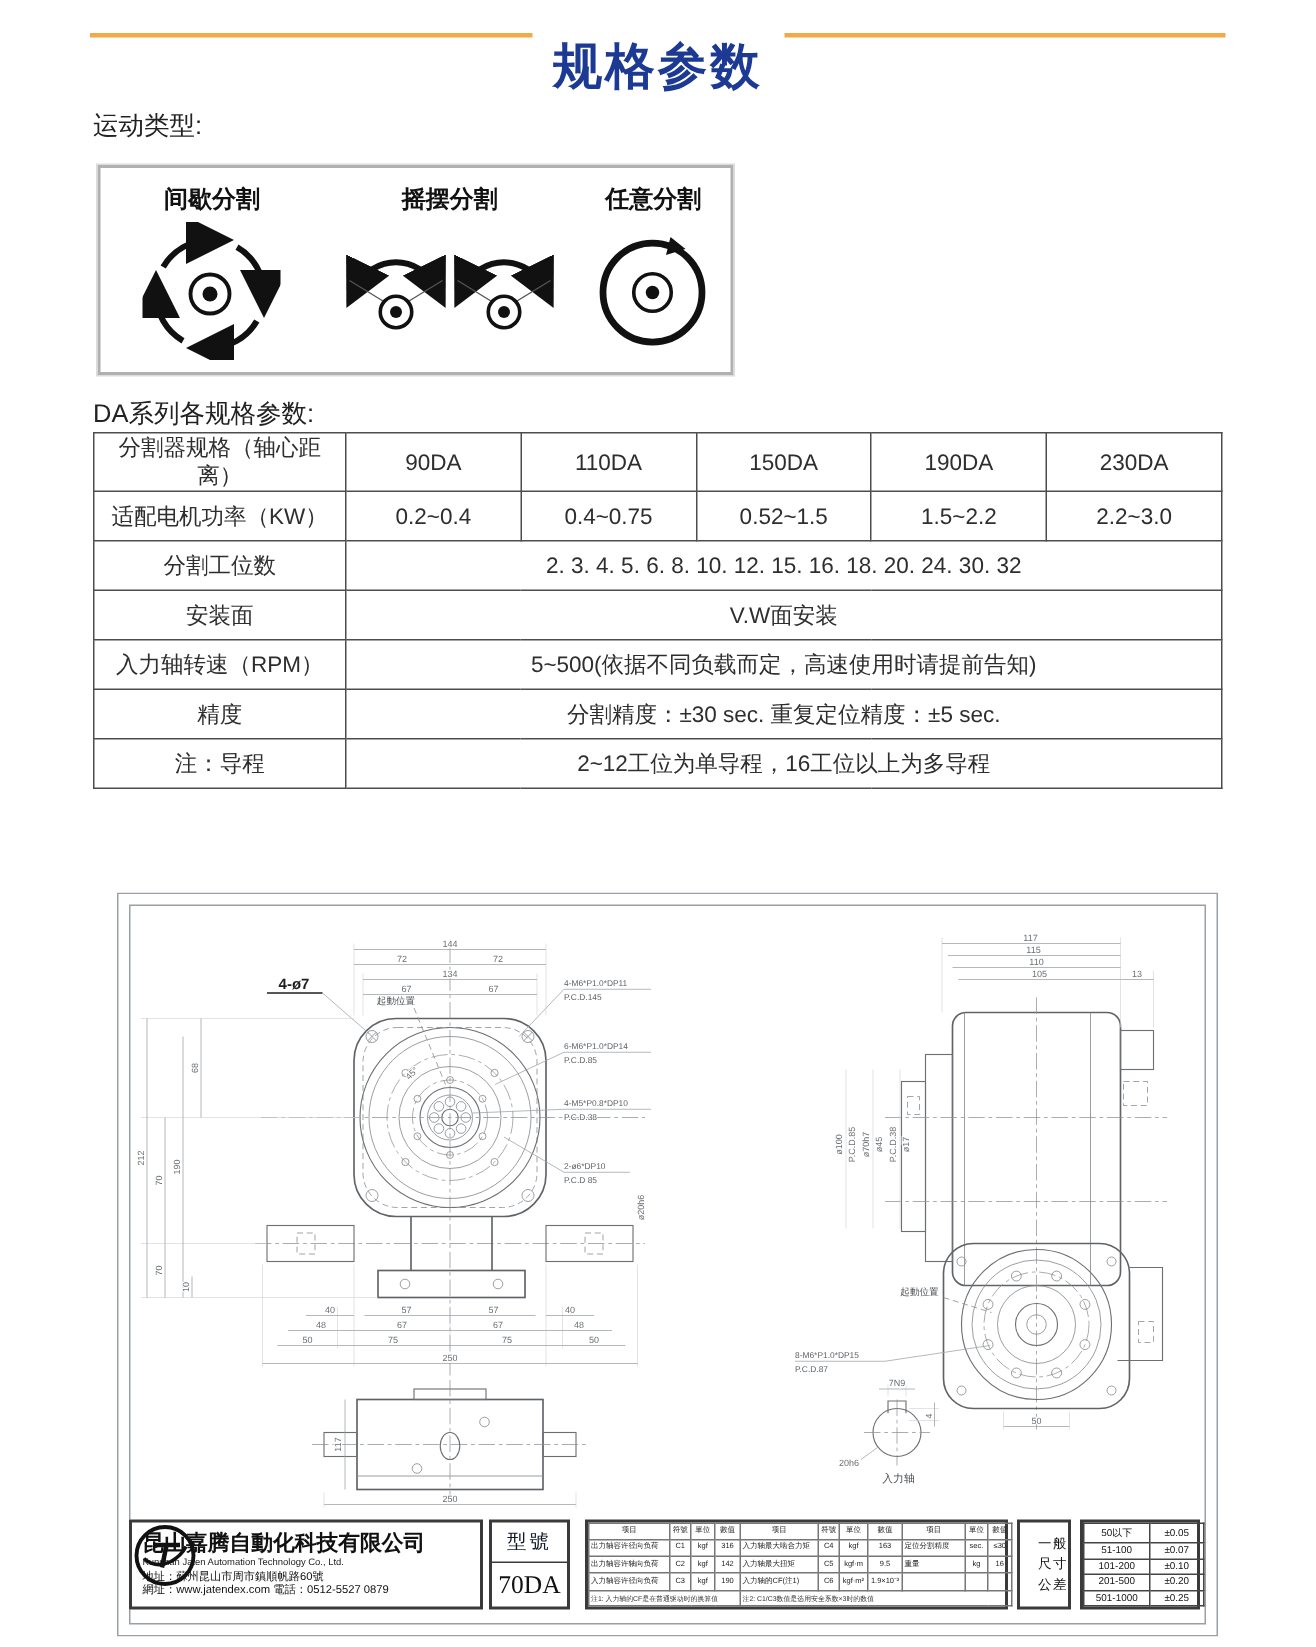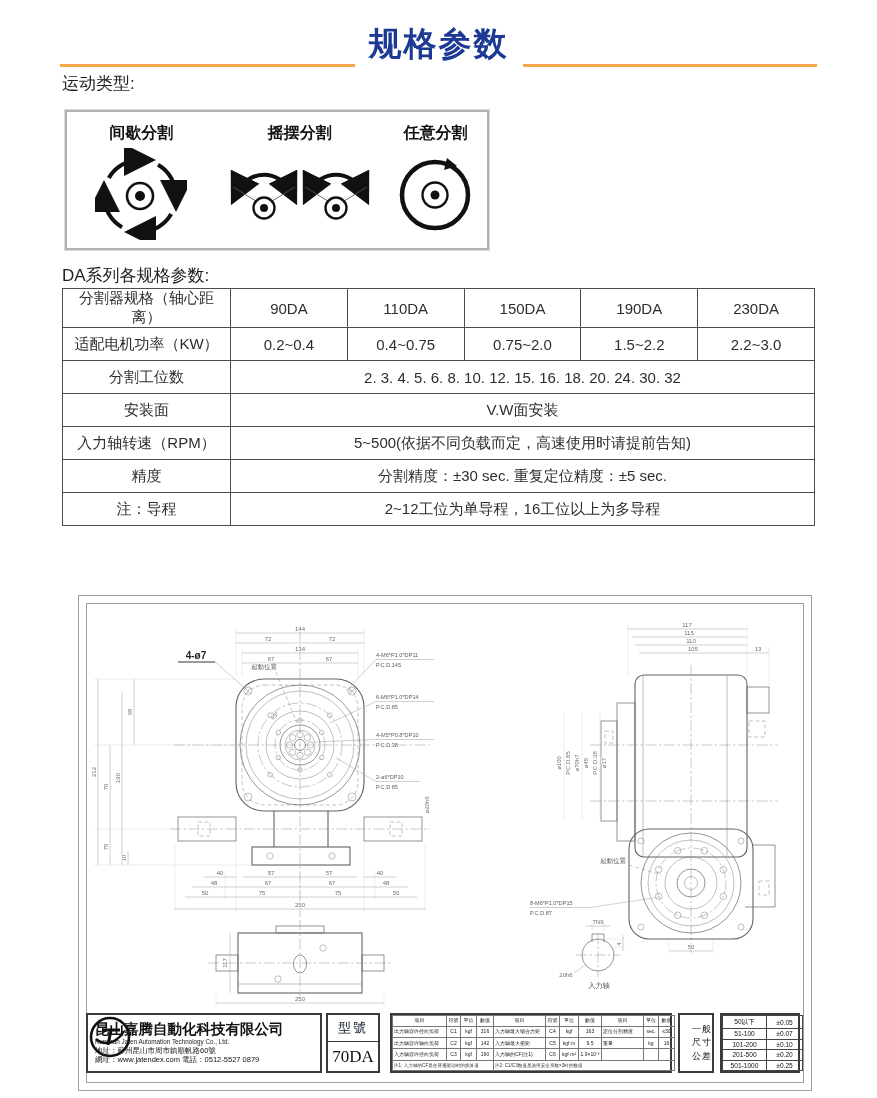--- a/index.html
+++ b/index.html
@@ -1,19 +1,19 @@
 <!DOCTYPE html>
 <html><head>
 <meta charset="utf-8">
 <style>
   html,body{margin:0;padding:0;background:#fff;}
   .page{position:relative;width:877px;height:1098px;background:#fff;overflow:hidden;
         font-family:"Liberation Sans",sans-serif;color:#333;}
   
-  .title-row{position:absolute;left:0;top:22px;width:877px;display:flex;align-items:flex-end;padding:0 60px;box-sizing:border-box;}
+  .title-row{position:absolute;left:0;top:22px;width:877px;display:flex;align-items:flex-start;padding:0 60px;box-sizing:border-box;}
   .title-line{flex:1;height:3px;background:#f3a84a;}
   .page-title{margin:0 14px;font-size:33px;font-weight:bold;color:#1c3a94;letter-spacing:2px;white-space:nowrap;}
   .section-label{position:absolute;font-size:17px;color:#222;font-weight:500;}
   
   .motion-box{position:absolute;left:65px;top:110px;width:424px;height:140px;box-sizing:border-box;
               border:2px solid #b0b0b0;outline:1px solid #dcdcdc;display:flex;}
   .motion-item{display:flex;flex-direction:column;align-items:center;}
   .motion-label{font-size:16px;font-weight:600;color:#111;margin-top:11px;}
   .motion-diagrams{display:flex;gap:2px;margin-top:4px;align-items:center;justify-content:center;}
   
@@ -160,21 +160,21 @@
           <td>90DA</td>
           <td>110DA</td>
           <td>150DA</td>
           <td>190DA</td>
           <td>230DA</td>
         </tr>
         <tr>
           <td class="lbl">适配电机功率（KW）</td>
           <td>0.2~0.4</td>
           <td>0.4~0.75</td>
-          <td>0.75~2.0</td>
+          <td>0.52~1.5</td>
           <td>1.5~2.2</td>
           <td>2.2~3.0</td>
         </tr>
         <tr>
           <td class="lbl">分割工位数</td>
           <td colspan="5">2. 3. 4. 5. 6. 8. 10. 12. 15. 16. 18. 20. 24. 30. 32</td>
         </tr>
         <tr>
           <td class="lbl">安装面</td>
           <td colspan="5">V.W面安装</td>

